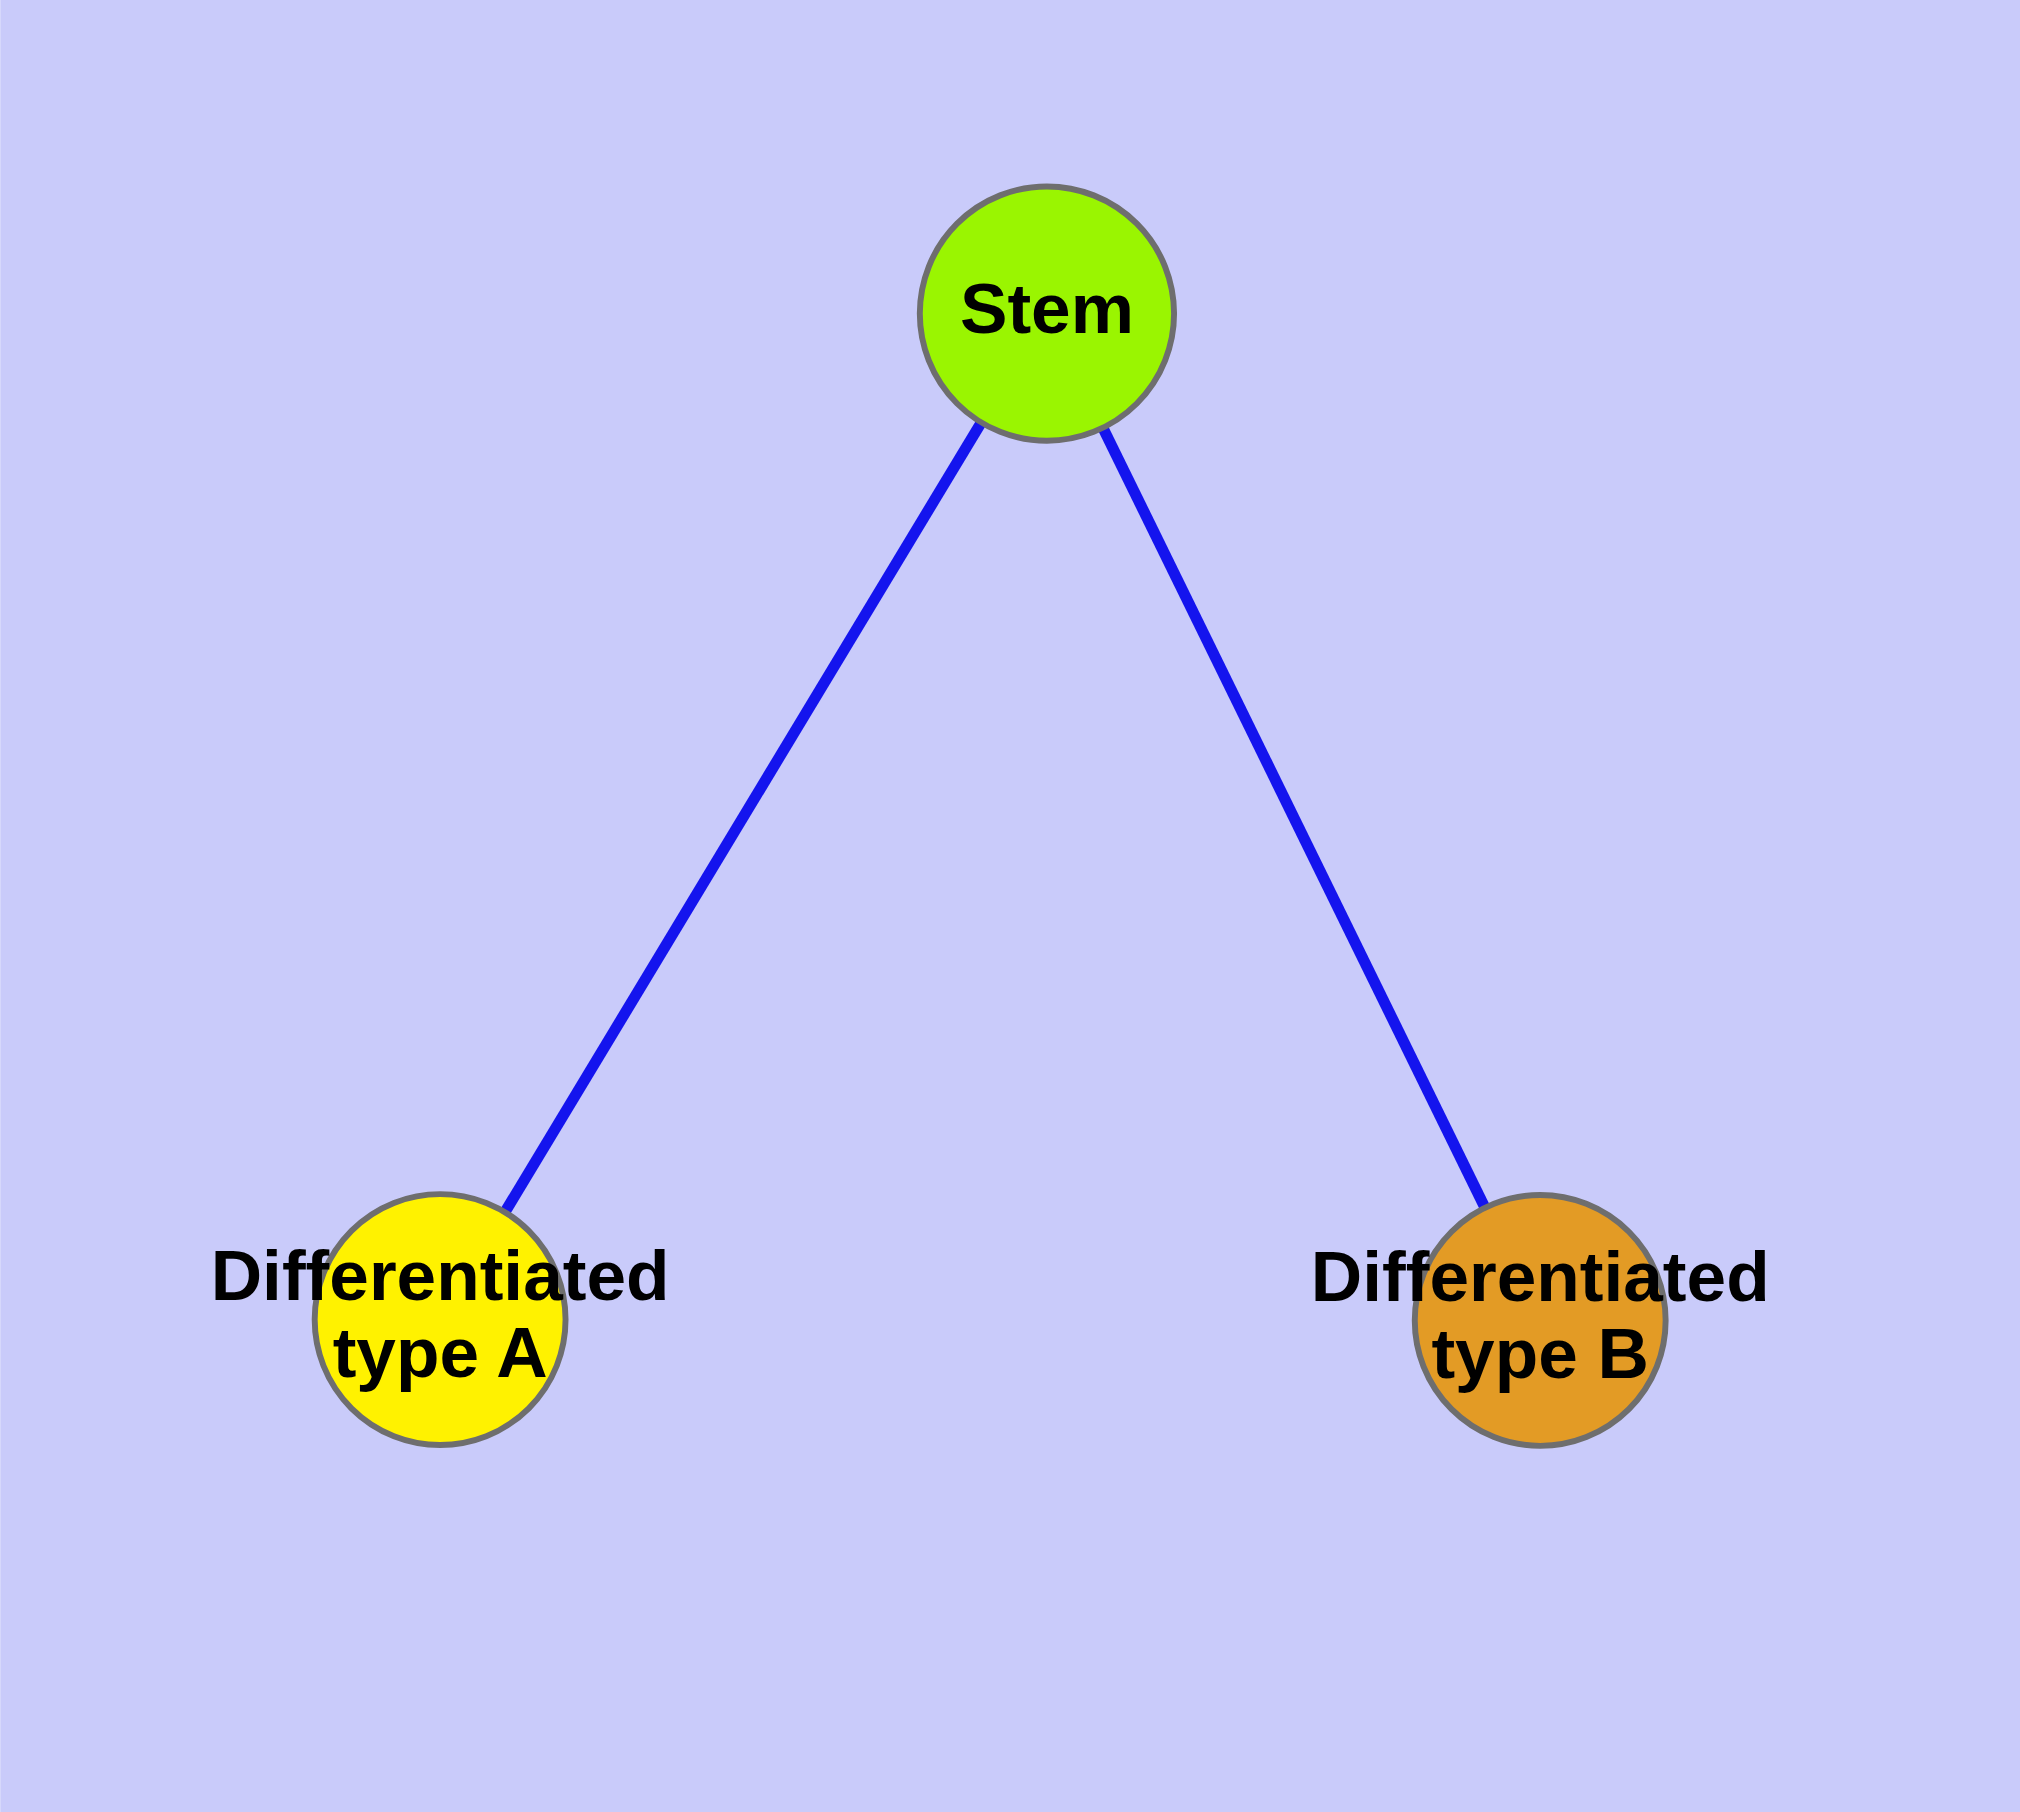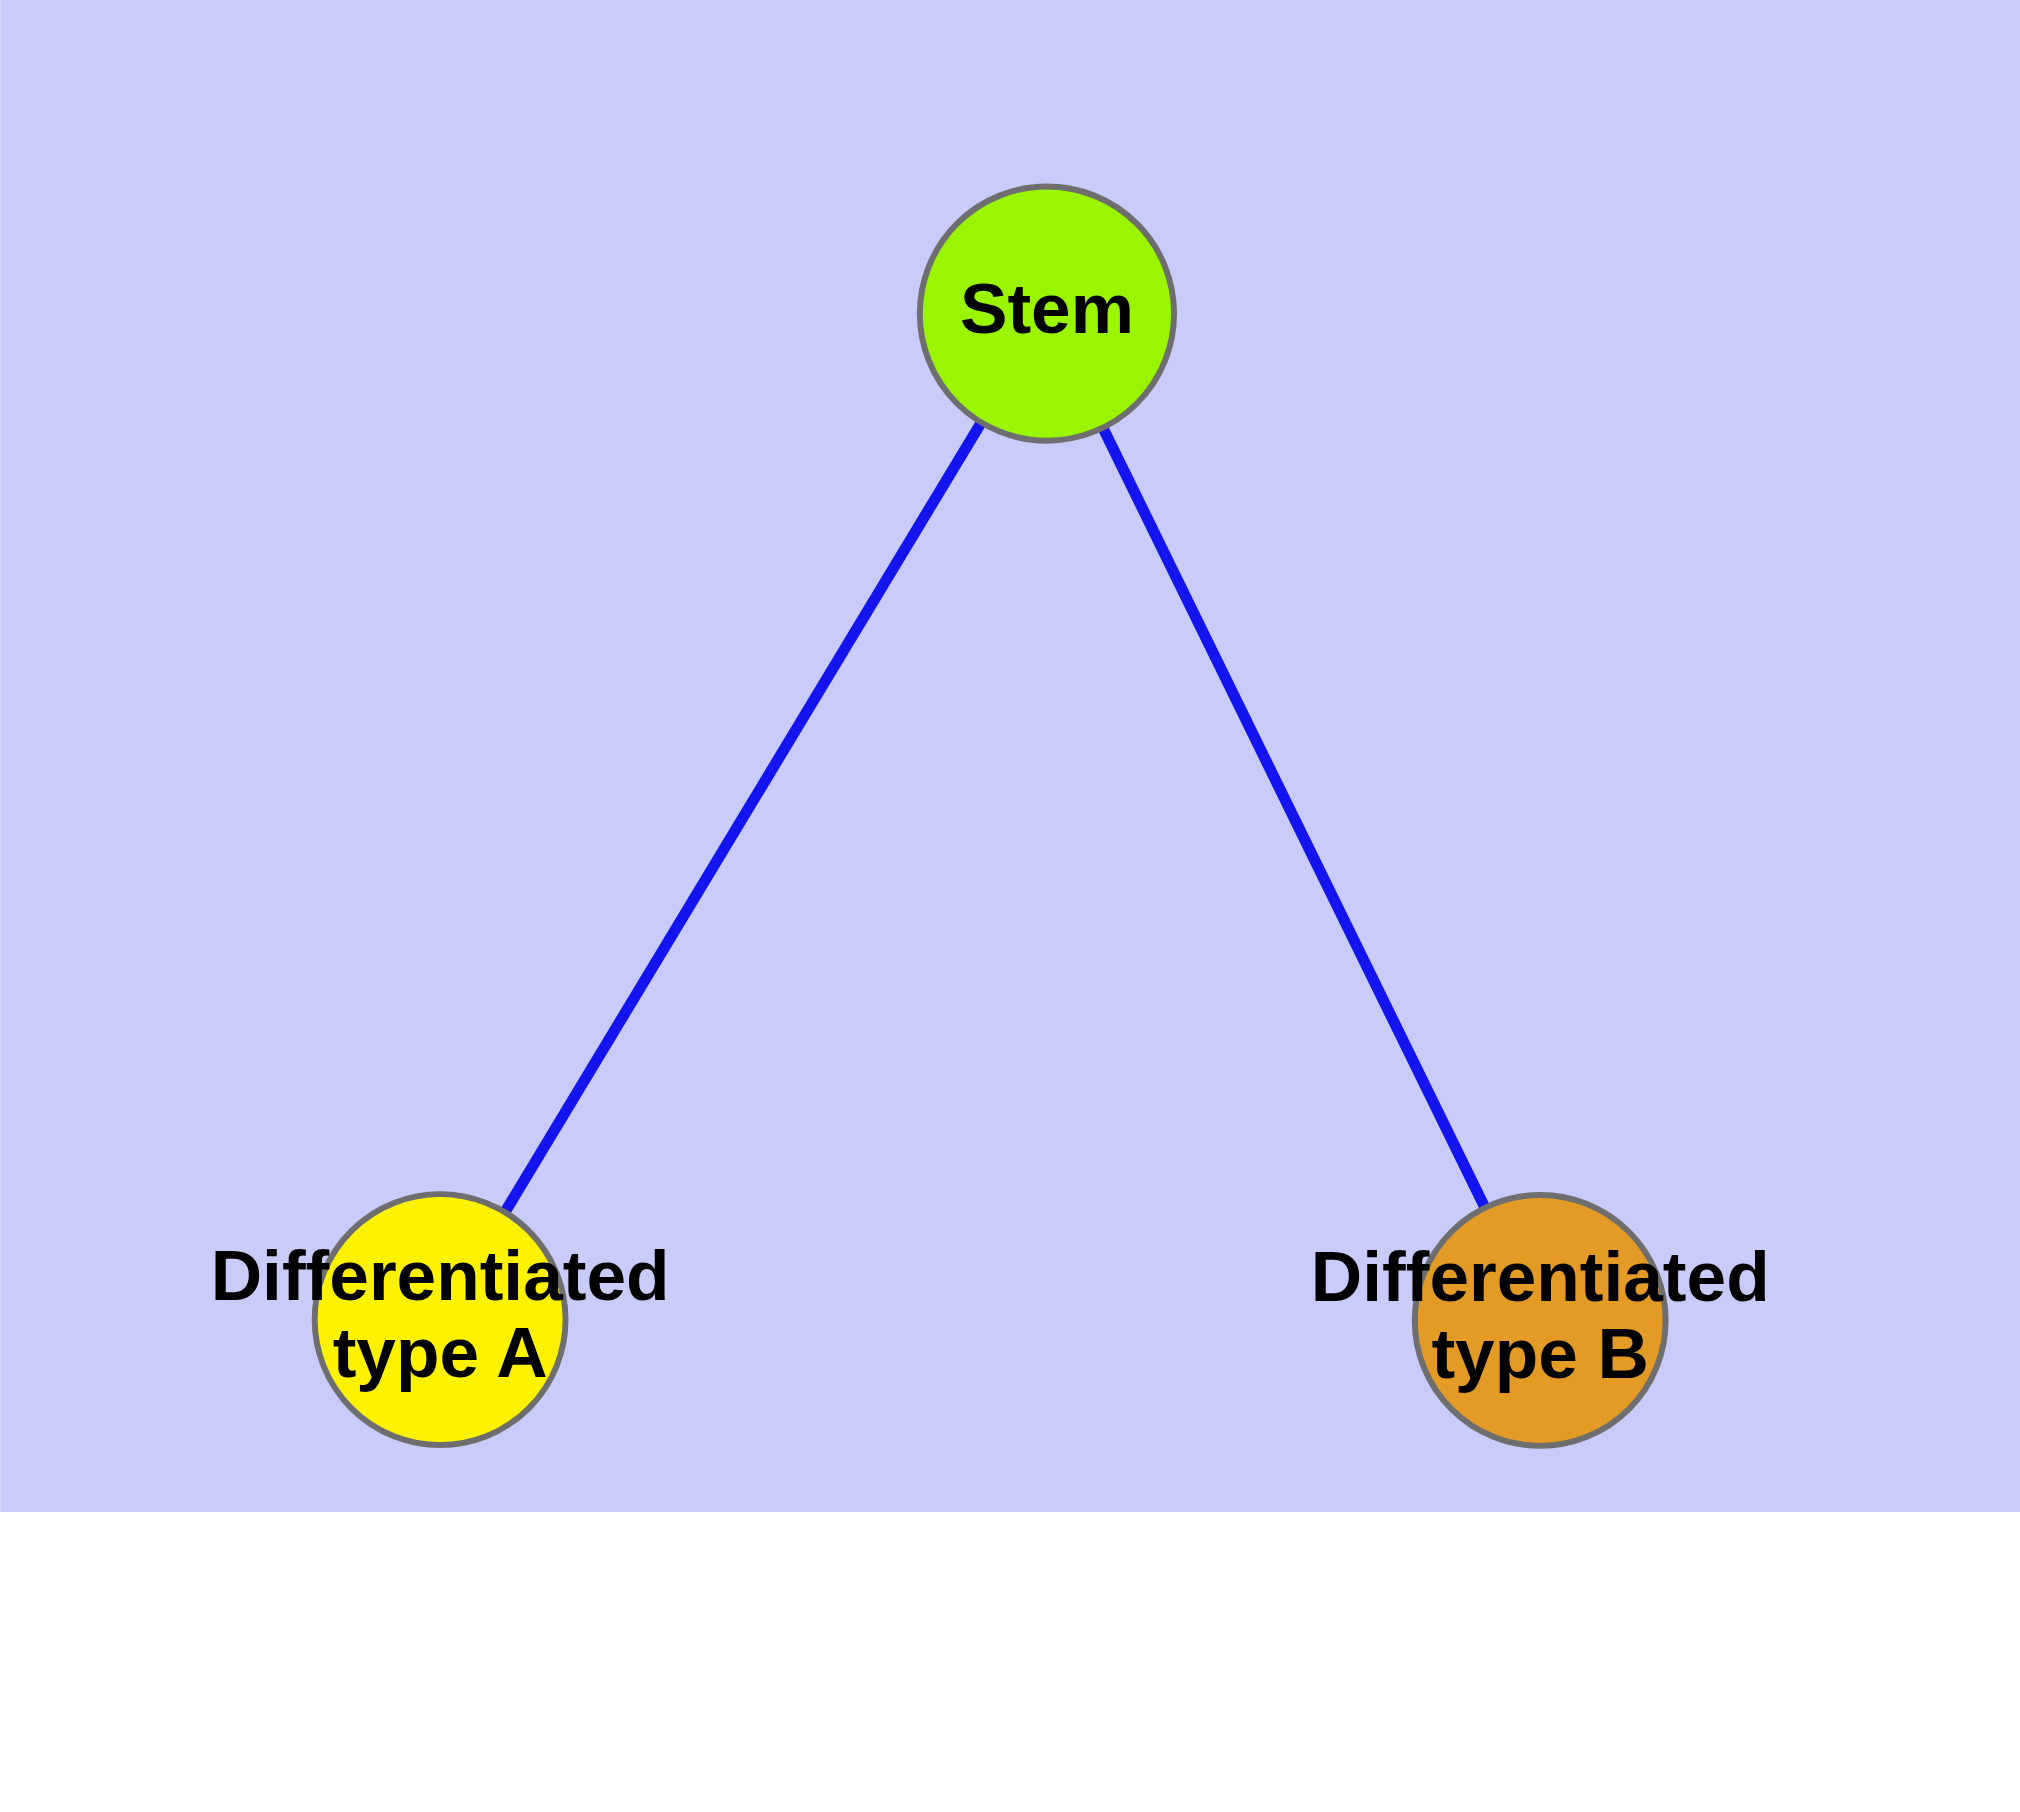--- a/index.html
+++ b/index.html
@@ -3,21 +3,21 @@
 <meta charset="utf-8">
 <style>
   html, body {
     margin: 0;
     padding: 0;
     background: #ffffff;
   }
   #canvas {
     position: relative;
     width: 2021px;
-    height: 1512px;
+    height: 1812px;
     overflow: hidden;
     font-family: "Liberation Sans", "DejaVu Sans", sans-serif;
   }
   #graph-svg {
     position: absolute;
     left: 0;
     top: 0;
     width: 2021px;
     height: 1812px;
     display: block;

